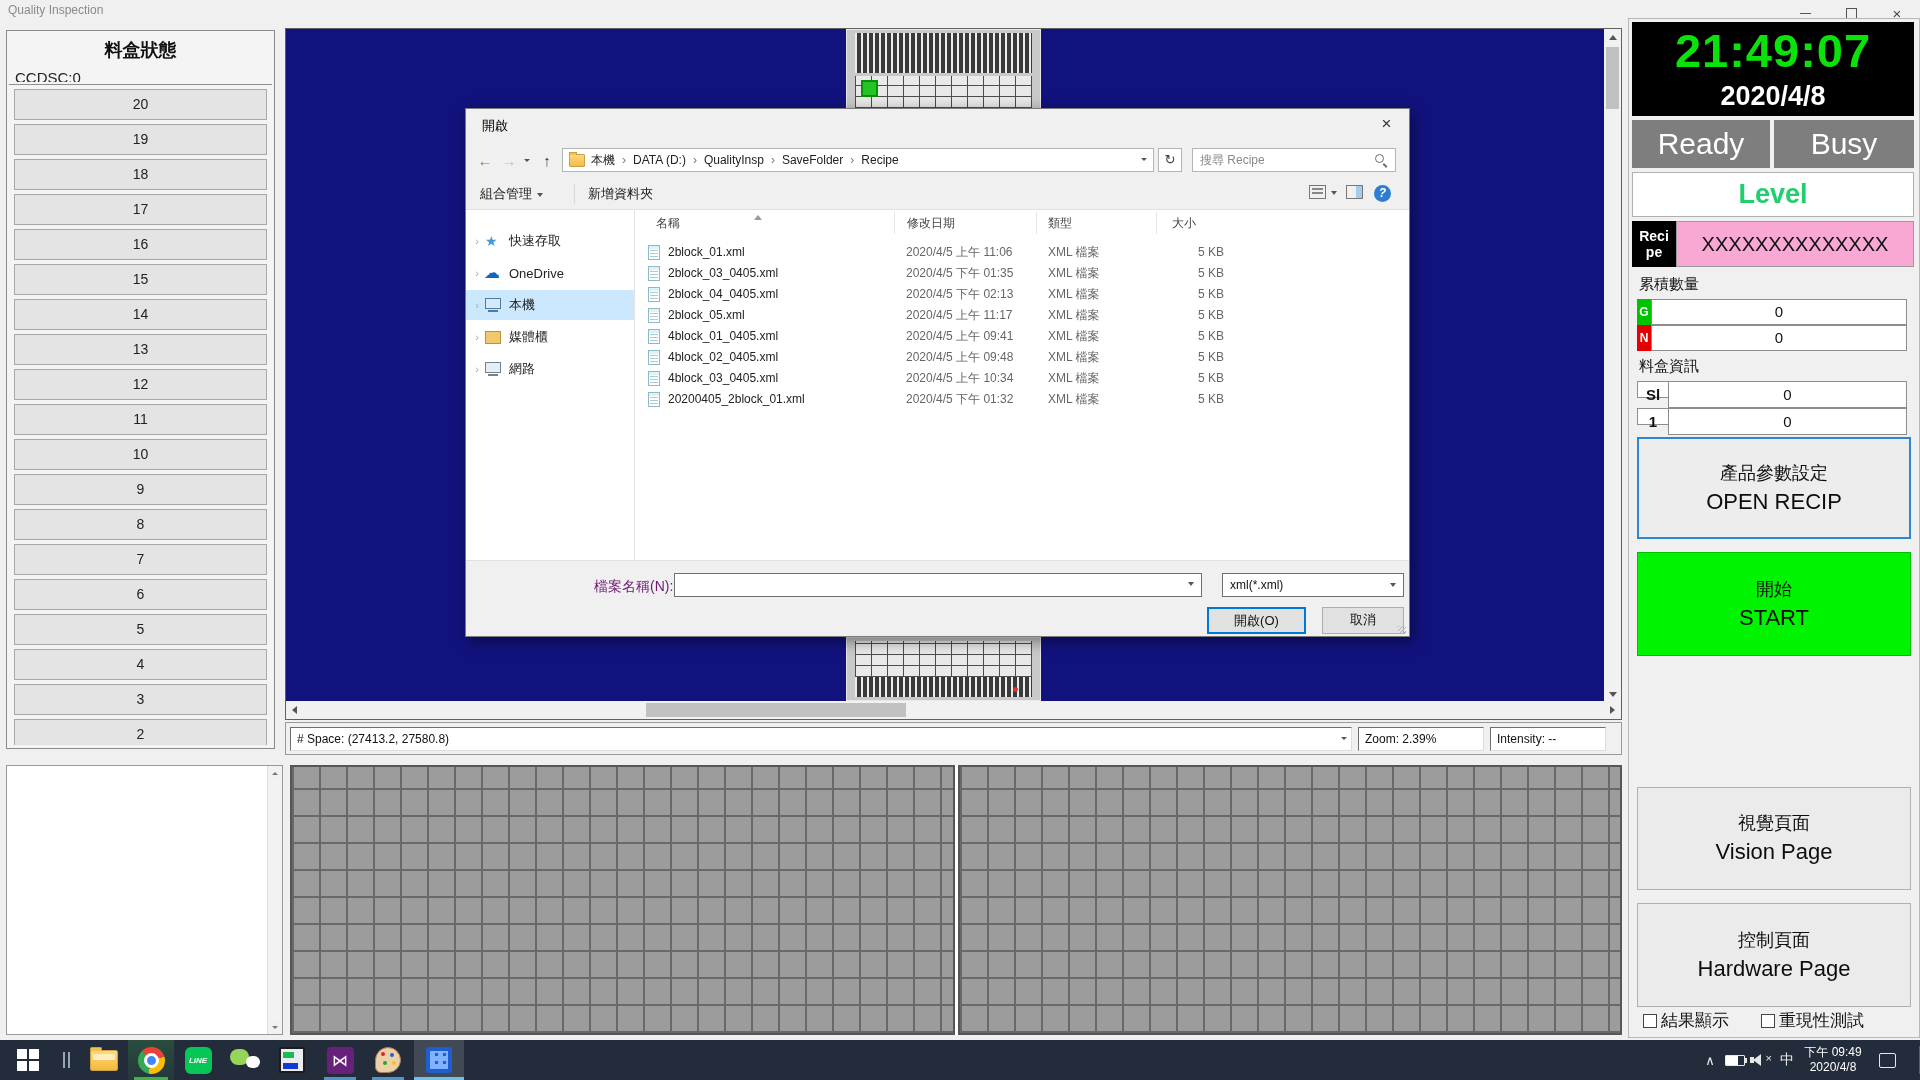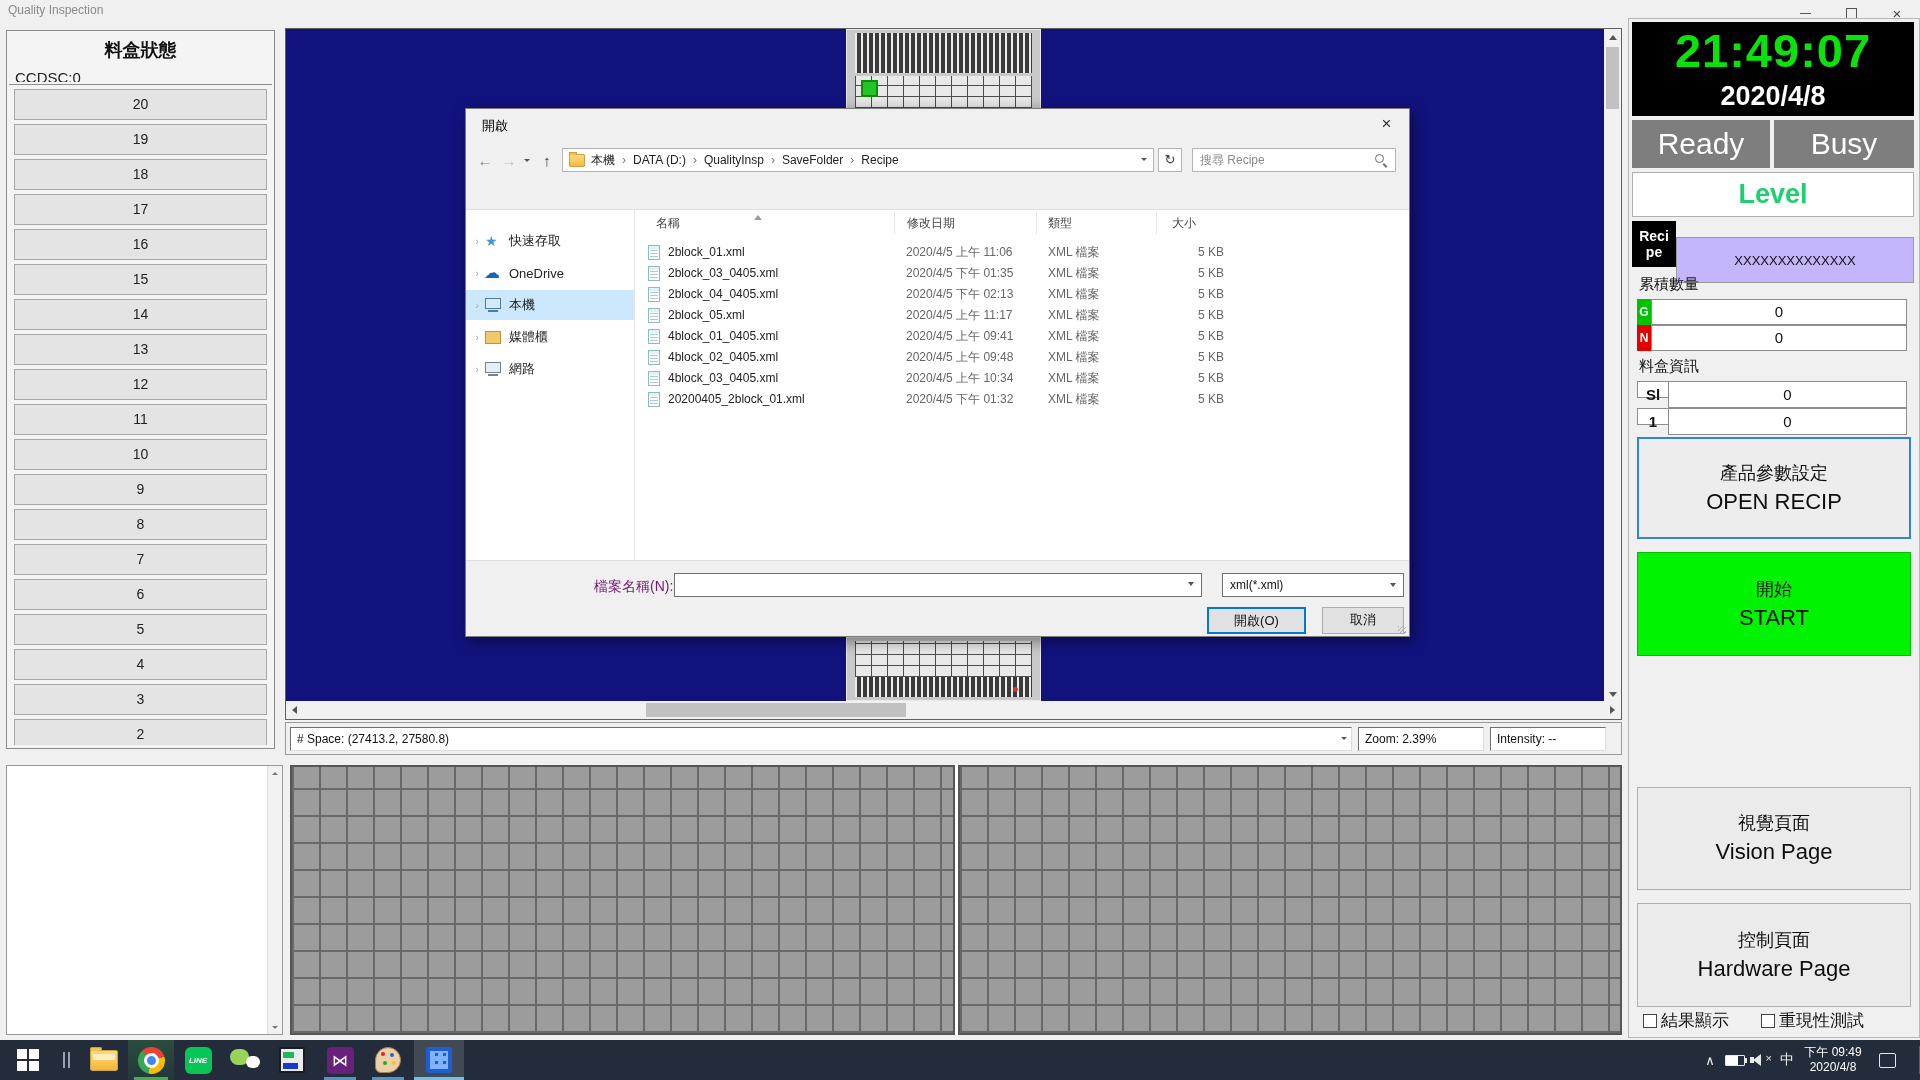--- a/index.html
+++ b/index.html
@@ -112,21 +112,21 @@
   .grip{position:absolute;right:3px;bottom:2px;width:8px;height:8px;background:repeating-linear-gradient(135deg,#b0b0b0 0 1px,transparent 1px 3px)}
   
   .right-panel{position:absolute;left:1628px;top:18px;width:292px;height:1020px;background:#f0f0f0;border:1px solid #b8b8b8;box-sizing:border-box}
   .clockbox{position:absolute;left:3px;top:3px;width:282px;height:94px;background:#000;text-align:center}
   .clock-time{font-size:47px;font-weight:bold;color:#0ae20a;line-height:58px;letter-spacing:1px}
   .clock-date{font-size:27px;font-weight:bold;color:#fff;line-height:32px}
   .rb{position:absolute;top:101px;height:48px;background:#7e7e7e;color:#fff;font-size:30px;display:flex;align-items:center;justify-content:center}
   .rb-ready{left:3px;width:138px}.rb-busy{left:145px;width:140px}
   .level{position:absolute;left:3px;top:153px;width:282px;height:45px;background:#fff;border:1px solid #b0b0b0;box-sizing:border-box;color:#1ed06e;font-size:27px;font-weight:bold;display:flex;align-items:center;justify-content:center}
   .recipe-label{position:absolute;left:3px;top:202px;width:44px;height:46px;background:#000;color:#fff;font-size:14px;font-weight:bold;display:flex;align-items:center;justify-content:center;text-align:center;line-height:16px;word-break:break-all;padding:0 4px;box-sizing:border-box}
-  .recipe-value{position:absolute;left:47px;top:218px;width:238px;height:46px;background:#c4b5fd;border:1px solid #9a9a9a;box-sizing:border-box;font-size:13px;display:flex;align-items:center;justify-content:center;color:#111}
+  .recipe-value{position:absolute;left:47px;top:202px;width:238px;height:46px;background:#f9a8d4;border:1px solid #9a9a9a;box-sizing:border-box;font-size:20px;display:flex;align-items:center;justify-content:center;color:#111}
   .sec-title{position:absolute;left:10px;font-size:15px;color:#111}
   .cnt-tab{position:absolute;left:8px;width:14px;height:26px;color:#fff;font-size:12px;font-weight:bold;text-align:center;line-height:26px;overflow:hidden}
   .cnt-val{position:absolute;left:22px;width:256px;height:26px;background:#fff;border:1px solid #8d8d8d;box-sizing:border-box;font-size:15px;text-align:center;line-height:24px;color:#111}
   .tray-lab{position:absolute;left:8px;width:32px;height:17px;background:#fff;border:1px solid #8d8d8d;box-sizing:border-box;font-size:15px;font-weight:bold;text-align:center;line-height:25px;color:#111}
   .tray-val{position:absolute;left:39px;width:239px;height:27px;background:#fff;border:1px solid #8d8d8d;box-sizing:border-box;font-size:15px;text-align:center;line-height:25px;color:#111}
   .big-btn{position:absolute;left:8px;width:274px;background:#ebebeb;border:1px solid #b0b0b0;box-sizing:border-box;display:flex;flex-direction:column;align-items:center;justify-content:center;color:#0d0d0d;text-align:center}
   .bb-zh{font-size:18px;line-height:27px}.bb-en{font-size:22px;line-height:30px}
   .btn-openrecipe{top:418px;height:102px;border:2px solid #2e86d0;background:#ededed}
   .btn-start{top:533px;height:104px;background:#00f300;border:1px solid #00c000}
   .btn-lang{top:651px;height:103px}
@@ -305,20 +305,40 @@
           </span>
         </span>
       <i class="addr-caret tri tri-down" style="border-width:3.5px"></i>
     </div>
     <div class="refresh-box">↻</div>
     <div class="searchbox">
       <span>搜尋 Recipe</span>
       <i class="i-mag"></i>
     </div>
   </div>
+  <div class="dlg-toolbar">
+    <span class="tb-item" style="left:14px">
+        <span>組合管理</span>
+        <i class="tb-caret"></i>
+      </span>
+    <i class="tb-sep"></i>
+    <span class="tb-item" style="left:122px">
+        <span>新增資料夾</span>
+      </span>
+    <span class="tb-item" style="right:72px">
+        <i class="i-viewlist"></i>
+        <i class="tb-caret"></i>
+      </span>
+    <span class="tb-item" style="right:46px">
+        <i class="i-viewpane"></i>
+      </span>
+    <span class="tb-item" style="right:18px">
+        <i class="i-help">?</i>
+      </span>
+  </div>
   <div class="dlg-content">
     <div class="dlg-sidebar">
 
         <div class="side-item" style="top: 16px;">
           <span class="exp">›</span>
           <i class="s-ico icon-star"></i>
           <span>快速存取</span>
         </div>
 
         <div class="side-item" style="top: 48px;">

